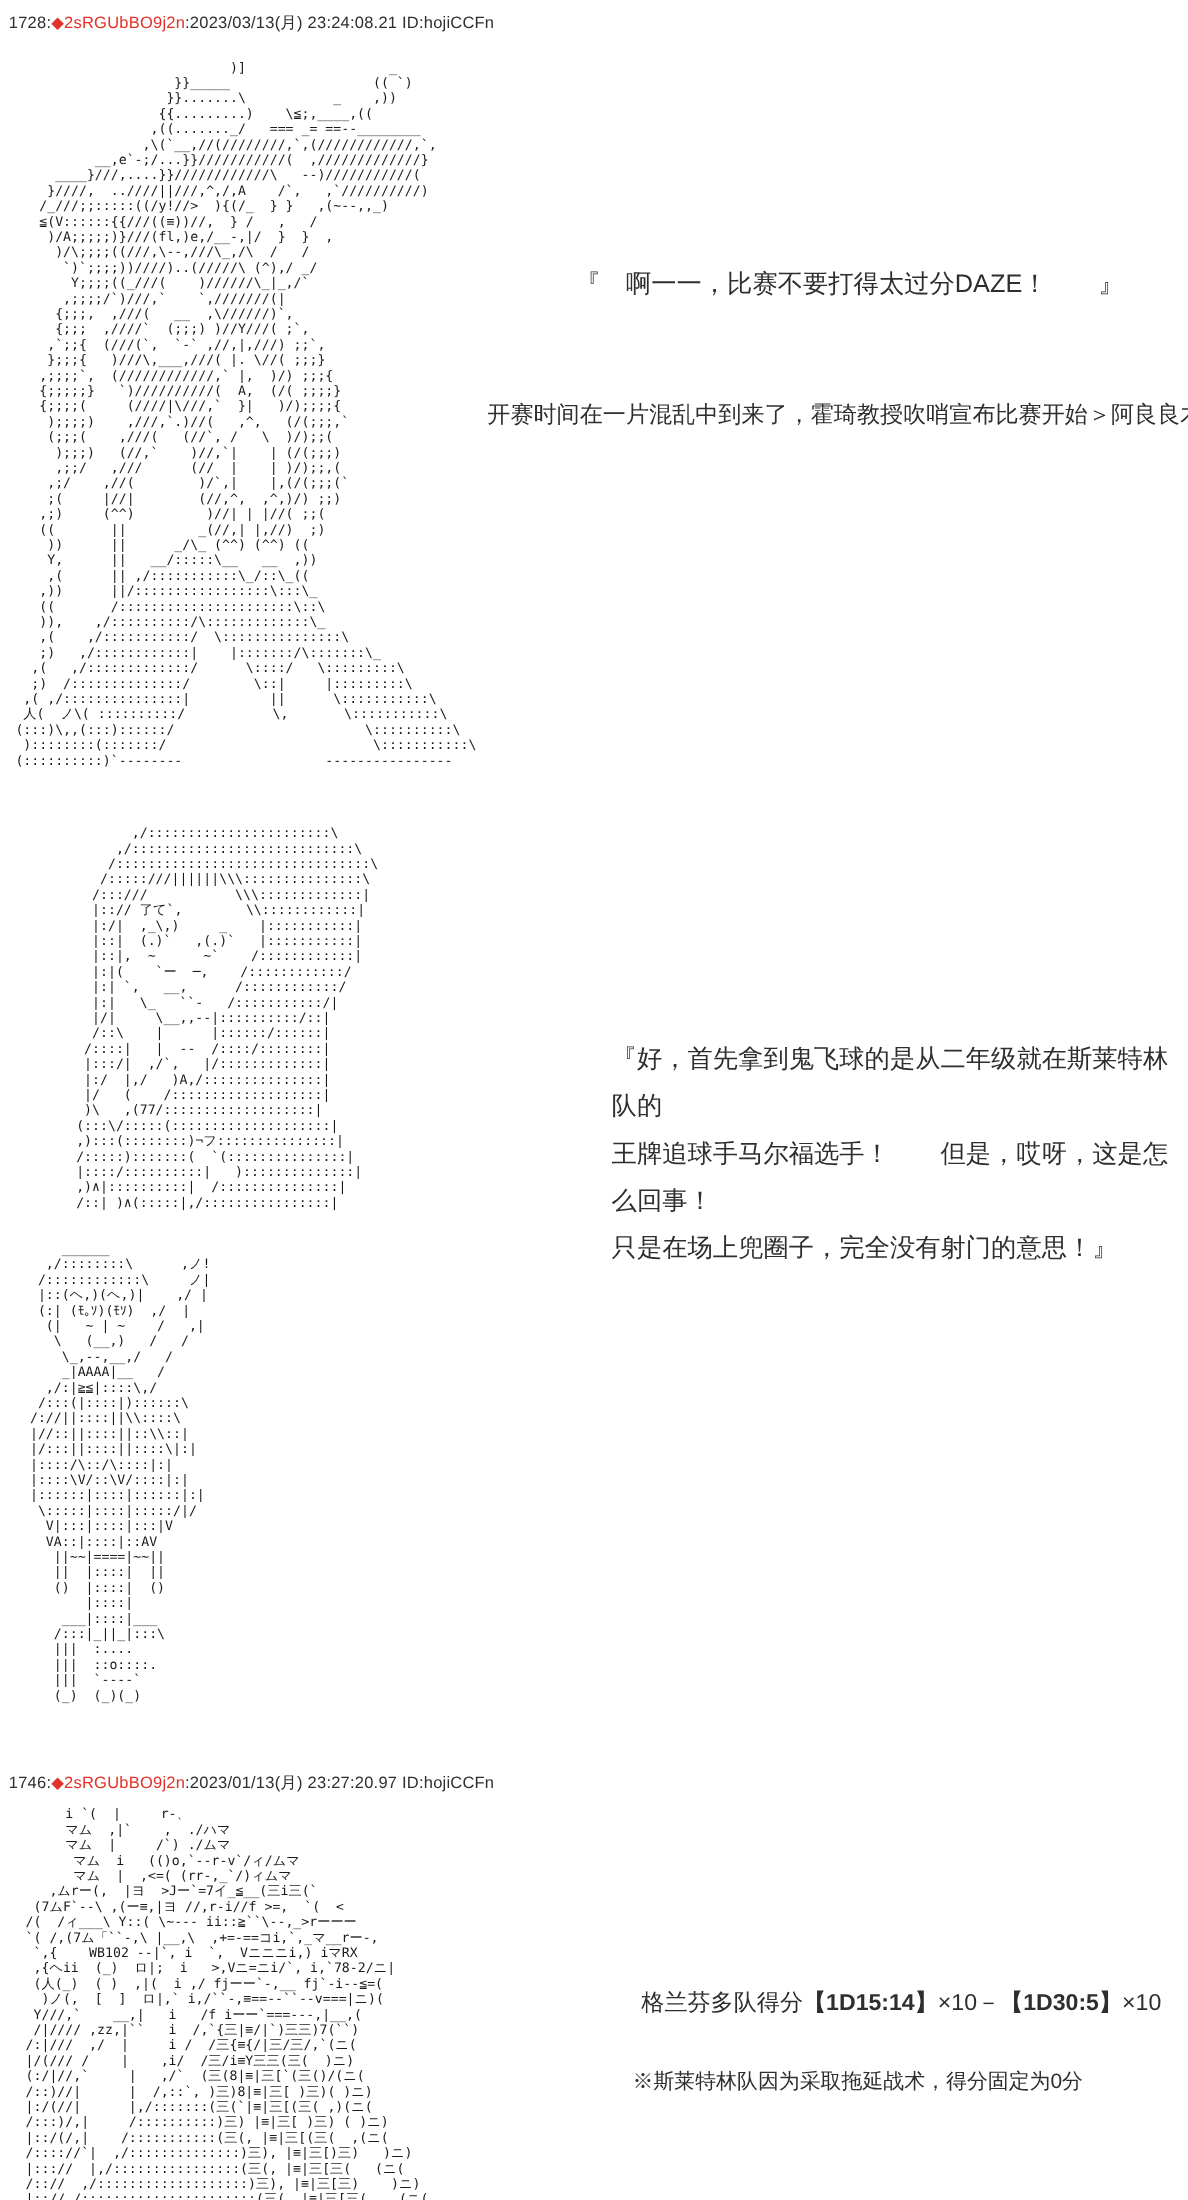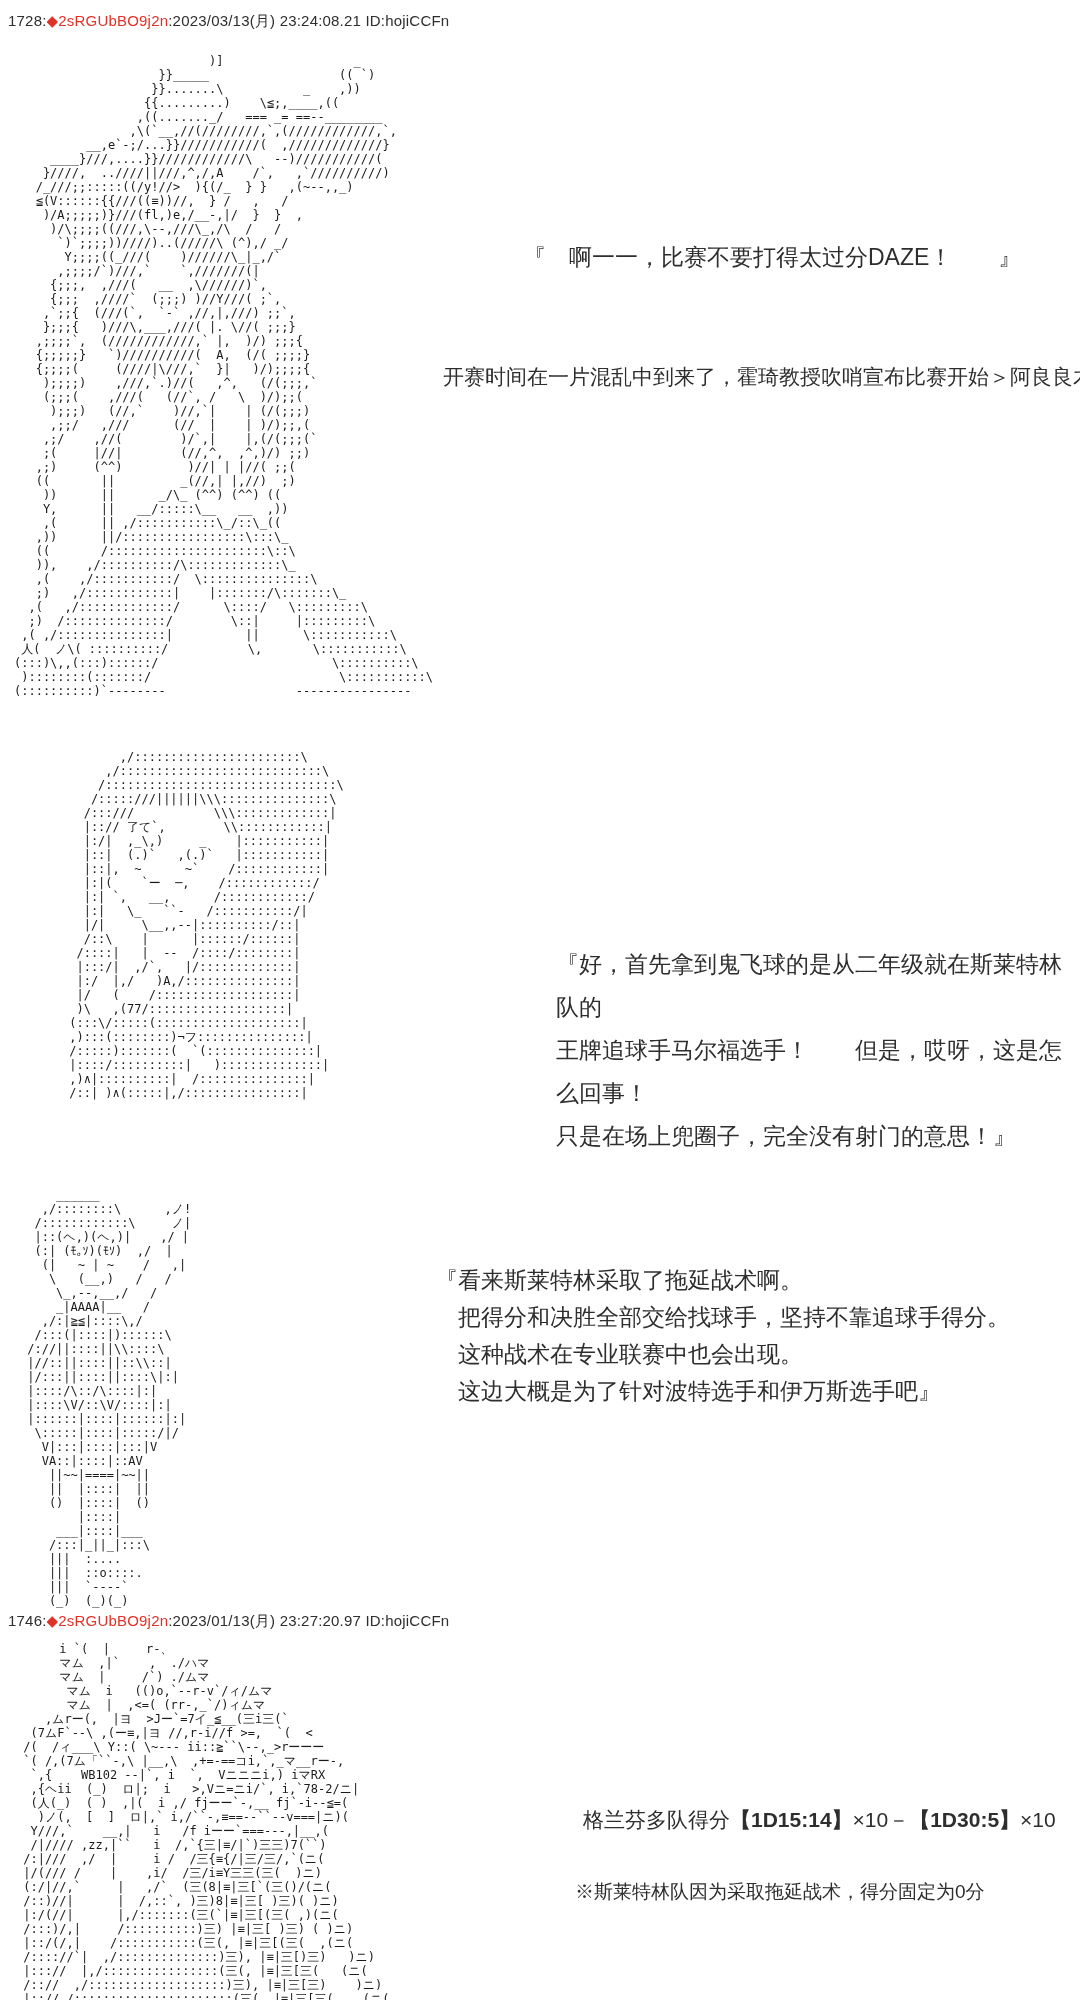--- a/index.html
+++ b/index.html
@@ -97,25 +97,25 @@
   |:/  |,/   )A,/:::::::::::::::|
   |/   (    /:::::::::::::::::::|
   )\   ,(77/:::::::::::::::::::|
  (:::\/:::::(::::::::::::::::::::|
  ,):::(::::::::)¬フ:::::::::::::::|
  /:::::):::::::(  `(:::::::::::::::|
  |::::/::::::::::|   )::::::::::::::|
  ,)∧|::::::::::|  /:::::::::::::::|
  /::| )∧(:::::|,/::::::::::::::::|</pre>
 
-  <div class="dialogue multi lh43" style="left:556px;top:943px;">『好，首先拿到鬼飞球的是从二年级就在斯莱特林队的
+  <div class="dialogue multi lh43" style="left:556px;top:943px;font-family:Liberation Mono, monospace;">『好，首先拿到鬼飞球的是从二年级就在斯莱特林队的
   王牌追球手马尔福选手！　　但是，哎呀，这是怎么回事！
   只是在场上兜圈子，完全没有射门的意思！』</div>
 
-  <pre class="aa" style="left:20px;top:1188px;">     ______
+  <pre class="aa" style="left:20px;top:1128px;">     ______
    ,/::::::::\      ,ノ!
   /::::::::::::\     ノ|
   |::(ヘ,)(ヘ,)|    ,/ |
   (:| (ﾓ｡ｿ)(ﾓｿ)  ,/  |
    (|   ~ | ~    /   ,|
     \   (__,)   /   /
      \_,--,__,/   /
      _|AAAA|__   /
    ,/:|≧≦|::::\,/
   /:::(|::::|)::::::\
@@ -132,24 +132,20 @@
     ||  |::::|  ||
     ()  |::::|  ()
         |::::|
      ___|::::|___
     /:::|_||_|:::\
     |||  :....
     |||  ::o::::.
     |||  `----`
     (_)  (_)(_)</pre>
 
-  <div class="dialogue multi lh37" style="left:435px;top:1262px;">『看来斯莱特林采取了拖延战术啊。
-　把得分和决胜全部交给找球手，坚持不靠追球手得分。
-　这种战术在专业联赛中也会出现。
-　这边大概是为了针对波特选手和伊万斯选手吧』</div>
 
   <div class="post-header" style="left:8px;top:1612px;">
     <span>1746:</span><span class="trip">◆2sRGUbBO9j2n</span><span>:2023/01/13(月) 23:27:20.97</span><span> ID:hojiCCFn</span>
   </div>
 
   <pre class="aa" style="left:16px;top:1642px;">      i `(  |     r-、
       マム  ,|`    ,  ./ハマ
       マム  |     /`) ./ムマ
        マム  i   (()o,`--r-v`/ィ/ムマ
        マム  |  ,&lt;=( (rr-,_`/)ィムマ

